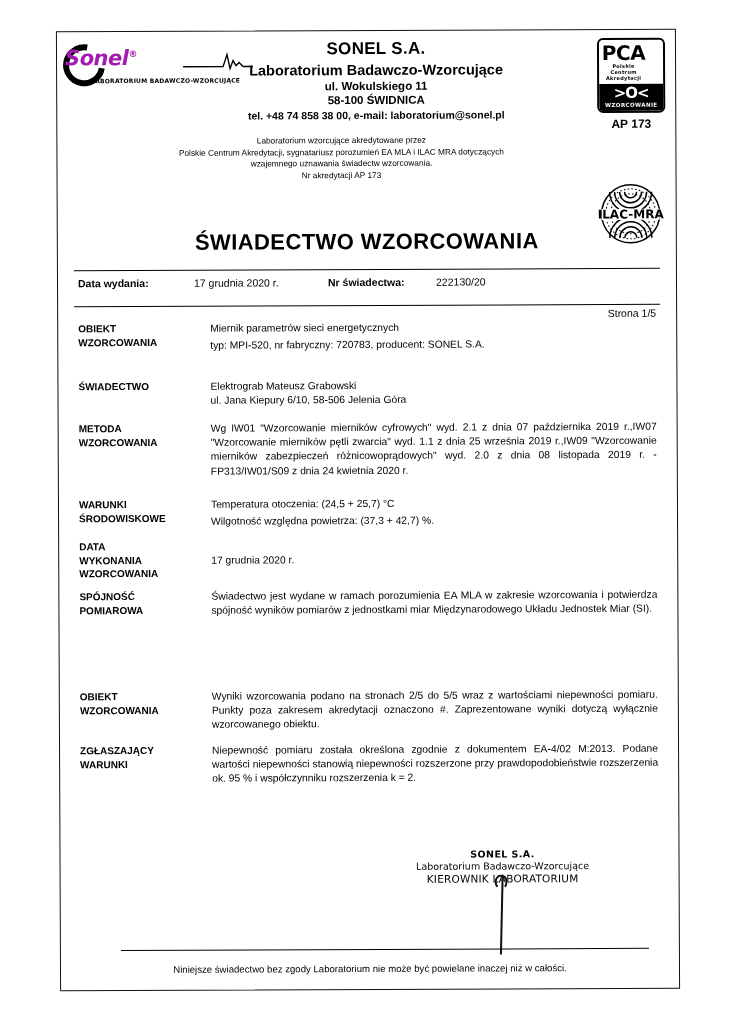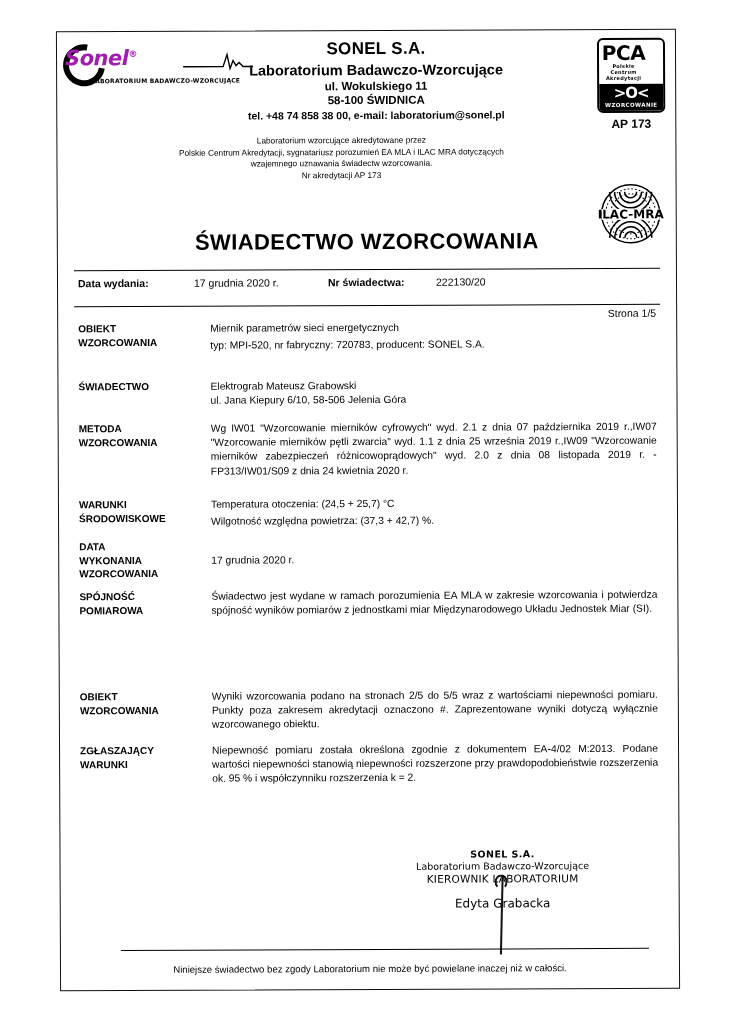--- a/index.html
+++ b/index.html
@@ -475,21 +475,20 @@
     </div>
     <div class="value">
       <p class="just">Niepewność pomiaru została określona zgodnie z dokumentem EA-4/02 M:2013. Podane wartości niepewności stanowią niepewności rozszerzone przy prawdopodobieństwie rozszerzenia ok. 95 % i współczynniku rozszerzenia k = 2.</p>
     </div>
   </div>
 
   <div class="sign">
     <div class="s1">SONEL S.A.</div>
     <div class="s2">Laboratorium Badawczo-Wzorcujące</div>
     <div class="s3">KIEROWNIK LABORATORIUM</div>
-    <div class="s4">Edyta Grabacka</div>
     <span class="pen-hook"></span>
     <span class="pen"></span>
   </div>
 
   <div id="rule-footer"></div>
   <div class="footer-note">Niniejsze świadectwo bez zgody Laboratorium nie może być powielane inaczej niż w całości.</div>
 
 </div>
 </div>
 

